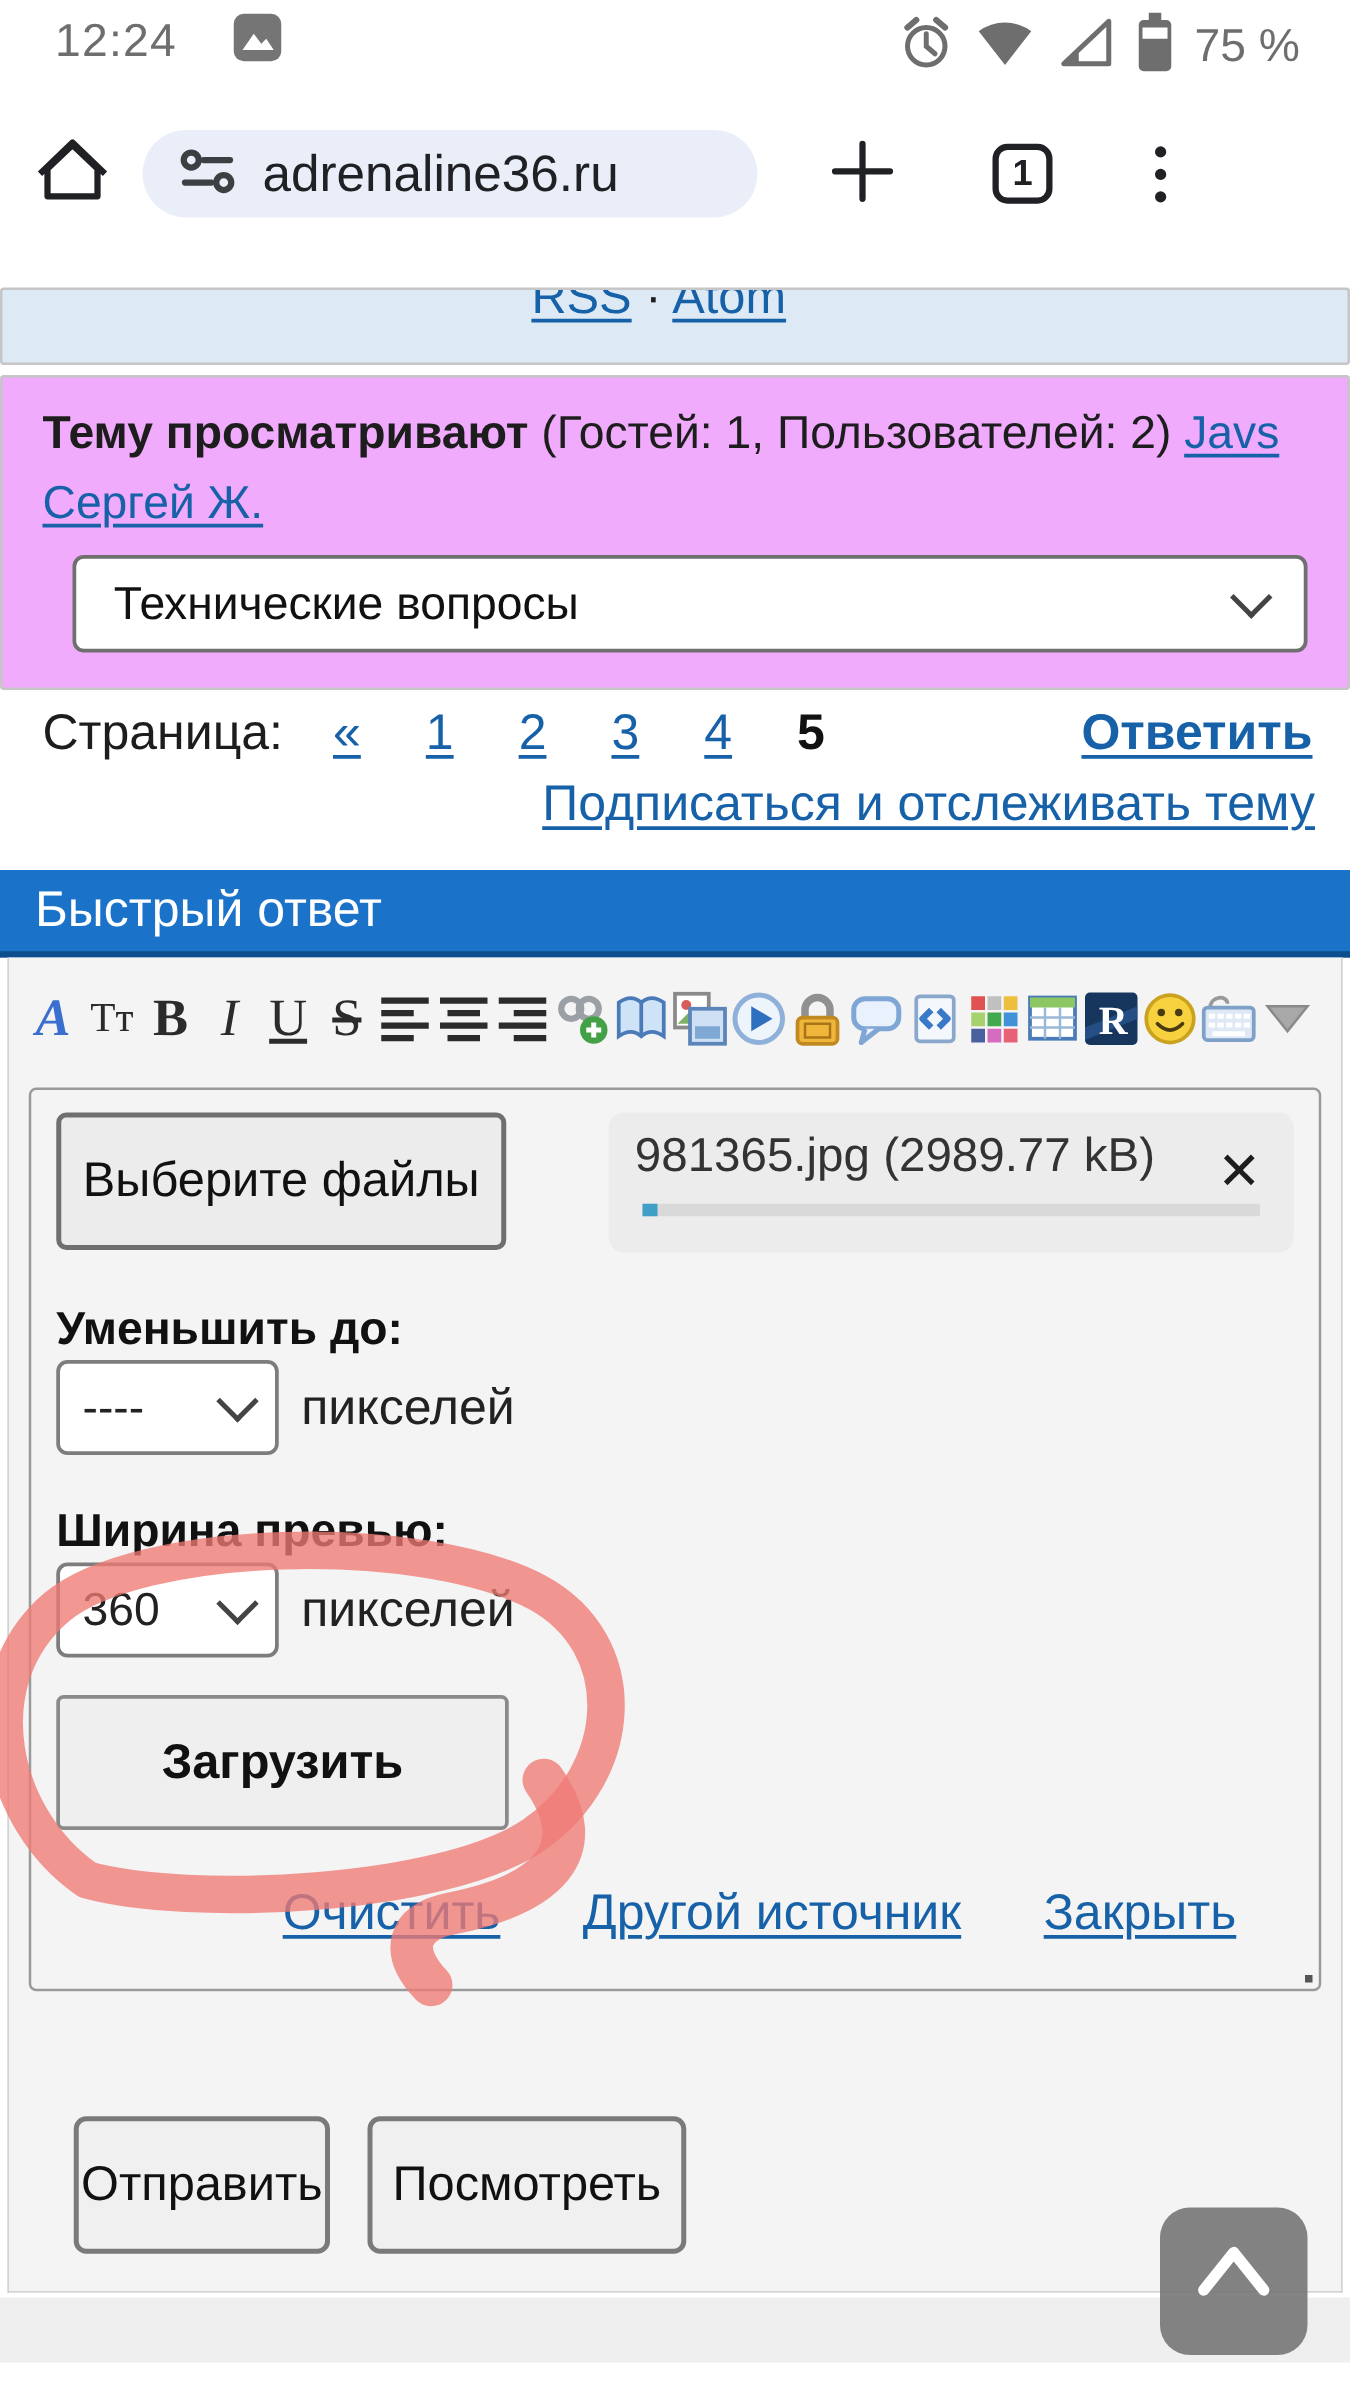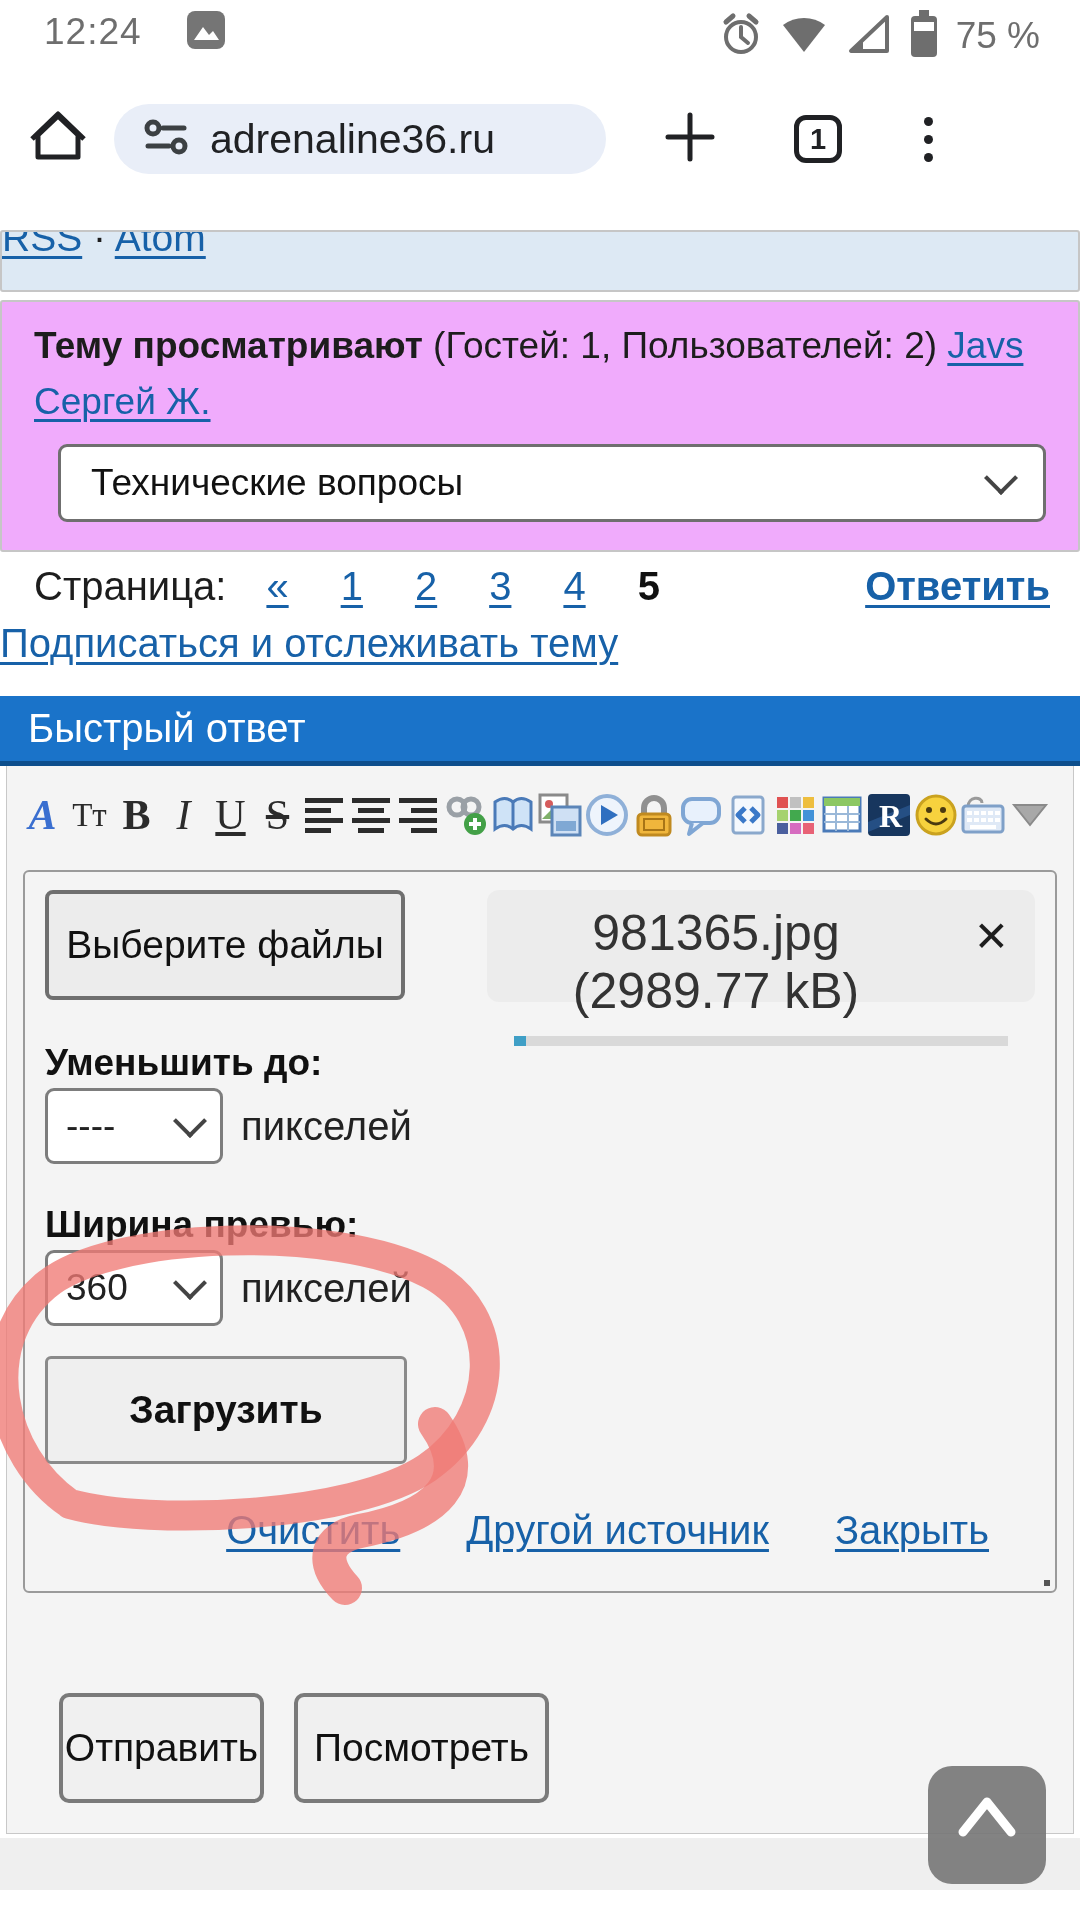--- a/index.html
+++ b/index.html
@@ -17,33 +17,33 @@
   .browser-bar { height:150px; display:flex; align-items:center; padding:0 28px; }
   .url-pill { margin-left:26px; width:492px; height:70px; border-radius:41px; background:#e9eef8; display:flex; align-items:center; padding-left:30px; gap:20px; }
   .url-text { font-size:41px; color:#202124; }
   .plus-icon { margin-left:58px; }
   .tab-box { margin-left:78px; width:48px; height:48px; border:5px solid #202124; border-radius:12px; display:flex; align-items:center; justify-content:center; font-size:29px; font-weight:700; color:#202124; }
   .menu-dots { margin-left:82px; display:flex; flex-direction:column; gap:9px; }
   .menu-dots i { width:9px; height:9px; border-radius:50%; background:#202124; }
 
   
   .rss-section { margin-top:16px; height:62px; background:#dde9f4; border:2px solid #c6c6c6; border-radius:3px; overflow:hidden; }
-  .rss-links { margin-top:-16px; text-align:left; padding-right:26px; font-size:39px; }
+  .rss-links { margin-top:-16px; text-align:center; padding-right:26px; font-size:39px; }
   a, .link { color:#1761a8; text-decoration:underline; text-decoration-thickness:3px; text-underline-offset:5px; cursor:pointer; }
   .viewers-section { margin-top:8px; background:#f0abfc; border:2px solid #c6c6c6; border-radius:3px; padding:16px 30px 28px 32px; }
   .viewers-line { font-size:37px; line-height:56px; color:#1d1d1d; }
   .forum-select { margin:14px 0 0 24px; width:988px; height:78px; background:#fff; border:3px solid #6f6f6f; border-radius:9px; display:flex; align-items:center; justify-content:space-between; padding:0 30px; font-size:37px; color:#111; }
   .chev { width:24px; height:24px; border-right:4px solid #444; border-bottom:4px solid #444; transform:rotate(45deg); margin-top:-10px; }
 
   .pagination-row { margin-top:12px; display:flex; align-items:baseline; padding:0 30px 0 34px; font-size:40px; }
   .pag-label { color:#1d1d1d; }
   .pag-links { display:flex; gap:52px; margin-left:40px; }
   .pag-current { font-weight:700; color:#111; margin-left:0; }
   .reply-link { margin-left:auto; font-weight:700; }
-  .subscribe-row { margin-top:12px; text-align:left; padding-right:28px; font-size:40px; }
+  .subscribe-row { margin-top:12px; text-align:right; padding-right:28px; font-size:40px; }
 
   
   .qr-panel { margin-top:30px; }
   .qr-header { height:70px; background:#1a73c9; border-bottom:5px solid #0d4e8c; display:flex; align-items:center; padding-left:28px; }
   .qr-title { color:#fff; font-size:40px; }
   .qr-body { margin:0 6px; background:#f4f4f4; border:1px solid #c8c8c8; border-top:none; padding-bottom:30px; position:relative; }
 
   .toolbar { display:flex; align-items:center; padding:26px 8px 20px 12px; }
   .tb { width:47px; height:46px; display:flex; align-items:center; justify-content:center; flex:0 0 auto; }
   .tb-letter { font-family:"Liberation Serif","DejaVu Serif",serif; font-size:42px; color:#2b2b2b; line-height:1; }
@@ -51,21 +51,21 @@
   .tb-Tt { font-size:33px; }
   .tb-B { font-weight:700; }
   .tb-I { font-style:italic; }
   .tb-U { text-decoration:underline; }
   .tb-S { text-decoration:line-through; }
 
   .upload-panel { margin:12px 16px 0; border:2px solid #9a9a9a; border-radius:6px; padding:18px 20px 32px; position:relative; }
   .upload-row { display:flex; }
   .choose-btn { width:360px; height:110px; background:#ececec; border:4px solid #6f6f6f; border-radius:8px; font-size:39px; color:#111; display:flex; align-items:center; justify-content:center; }
   .file-card { flex:1; margin-left:82px; height:112px; background:#ececec; border-radius:12px; position:relative; padding-top:14px; }
-  .file-name { text-align:center; font-size:50px; color:#333; padding-right:90px; }
+  .file-name { text-align:center; font-size:38px; color:#333; padding-right:90px; }
   .file-remove { position:absolute; right:26px; top:22px; font-size:42px; font-weight:900; color:#1d1d1d; }
   .progress { width:90%; height:10px; background:#d9d9d9; margin:16px auto 0; position:relative; }
   .progress-fill { position:absolute; left:0; top:0; bottom:0; width:12px; background:#3f9fc6; }
 
   .field-label { margin-top:40px; font-size:37px; font-weight:700; color:#111; }
   .select-row { display:flex; align-items:center; margin-top:4px; }
   .mini-select { width:178px; height:76px; background:#fff; border:3px solid #7d7d7d; border-radius:9px; display:flex; align-items:center; justify-content:space-between; padding:0 18px; font-size:37px; color:#222; }
   .unit { margin-left:18px; font-size:40px; color:#222; }
 
   .upload-btn-wrap { position:relative; margin-top:30px; width:362px; }

